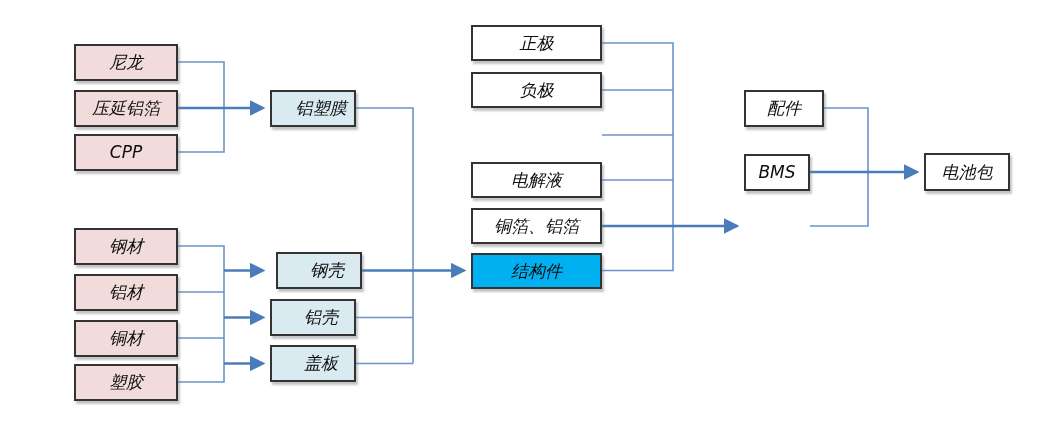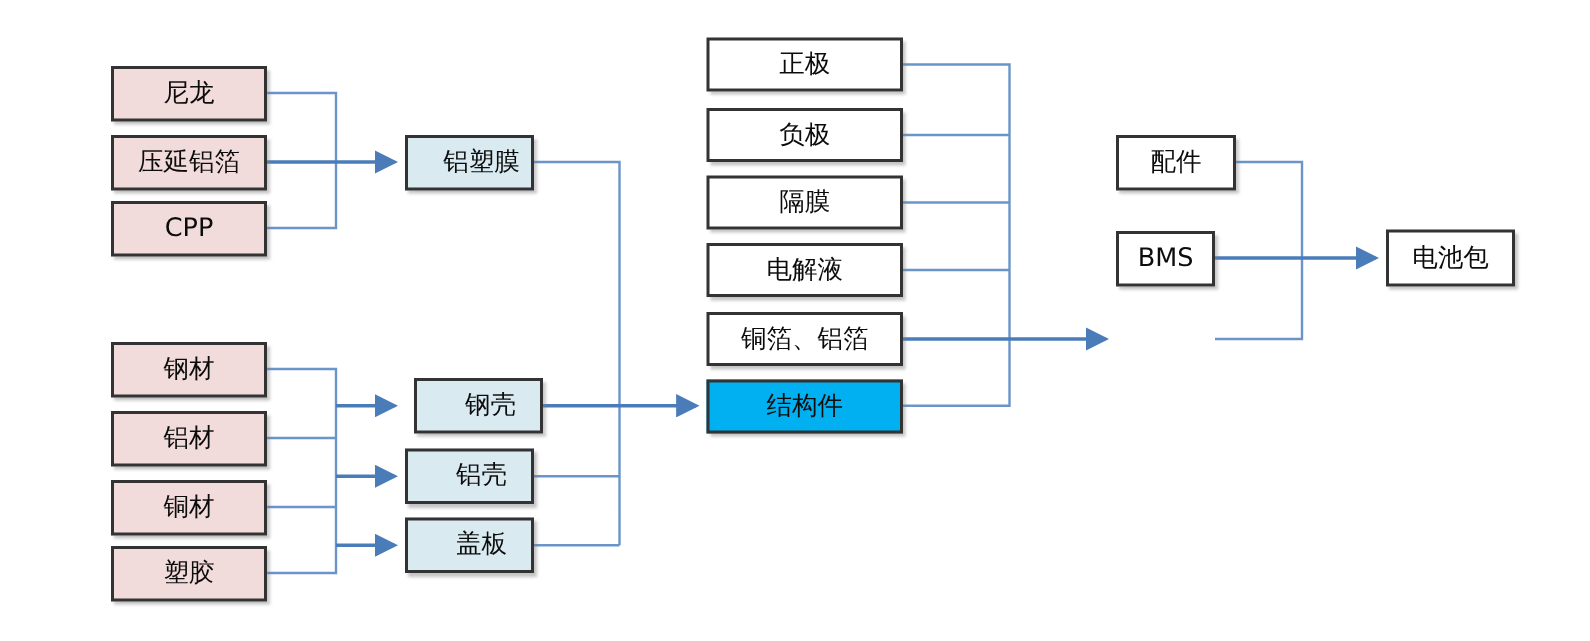--- a/index.html
+++ b/index.html
@@ -19,21 +19,21 @@
   }
   .wires{position:absolute;left:0;top:0;width:1060px;height:427px;}
   .cline{fill:none;stroke:var(--connector-line);stroke-width:1.6px;}
   .aline{fill:none;stroke:var(--arrow-line);stroke-width:2.4px;}
   .ahead{fill:var(--arrow-line);}
   .node{
     position:absolute;display:flex;align-items:center;justify-content:center;
     box-sizing:border-box;border:2px solid var(--border);
     font-size:17px;line-height:1;color:var(--text);
     box-shadow:2px 2.5px 2px rgba(125,125,125,0.45);
-    background:var(--plain-fill);white-space:nowrap;
+    background:var(--plain-fill);white-space:nowrap;font-style:italic;
   }
   .pink{background:var(--material-fill);}
   .lblue{background:var(--component-fill);padding-left:16px;}
   .cyan{background:var(--highlight-fill);}
 </style>
 </head>
 <body>
 
 <div class="canvas">
 
@@ -79,21 +79,20 @@
   <div class="node pink" style="left:74px;top:320px;width:104px;height:37px">铜材</div>
   <div class="node pink" style="left:74px;top:364px;width:104px;height:37px">塑胶</div>
 
   <div class="node lblue" style="left:270px;top:90px;width:86px;height:37px">铝塑膜</div>
   <div class="node lblue" style="left:276px;top:252px;width:86px;height:37px">钢壳</div>
   <div class="node lblue" style="left:270px;top:299px;width:86px;height:37px">铝壳</div>
   <div class="node lblue" style="left:270px;top:345px;width:86px;height:37px">盖板</div>
 
   <div class="node" style="left:471px;top:25px;width:131px;height:36px">正极</div>
   <div class="node" style="left:471px;top:72px;width:131px;height:36px">负极</div>
-  <div class="node" style="left:471px;top:117px;width:131px;height:36px">隔膜</div>
   <div class="node" style="left:471px;top:162px;width:131px;height:36px">电解液</div>
   <div class="node" style="left:471px;top:208px;width:131px;height:36px">铜箔、铝箔</div>
   <div class="node cyan" style="left:471px;top:253px;width:131px;height:36px">结构件</div>
 
   <div class="node" style="left:744px;top:90px;width:80px;height:37px">配件</div>
   <div class="node" style="left:744px;top:154px;width:66px;height:37px">BMS</div>
 
   <div class="node" style="left:924px;top:153px;width:86px;height:38px">电池包</div>
 
 </div>

